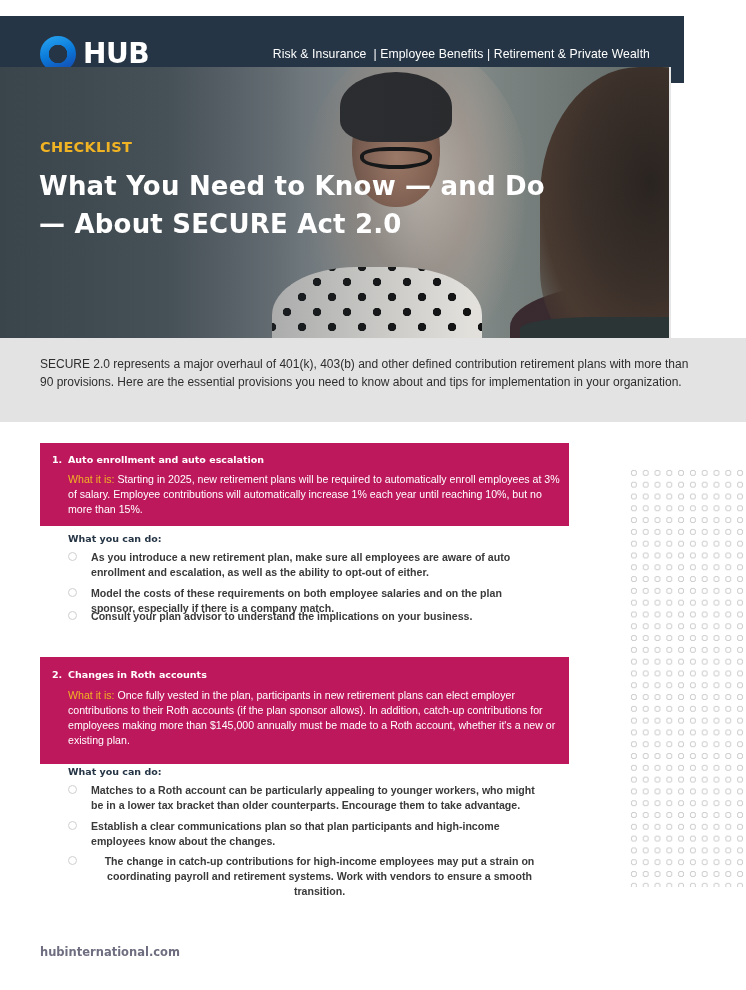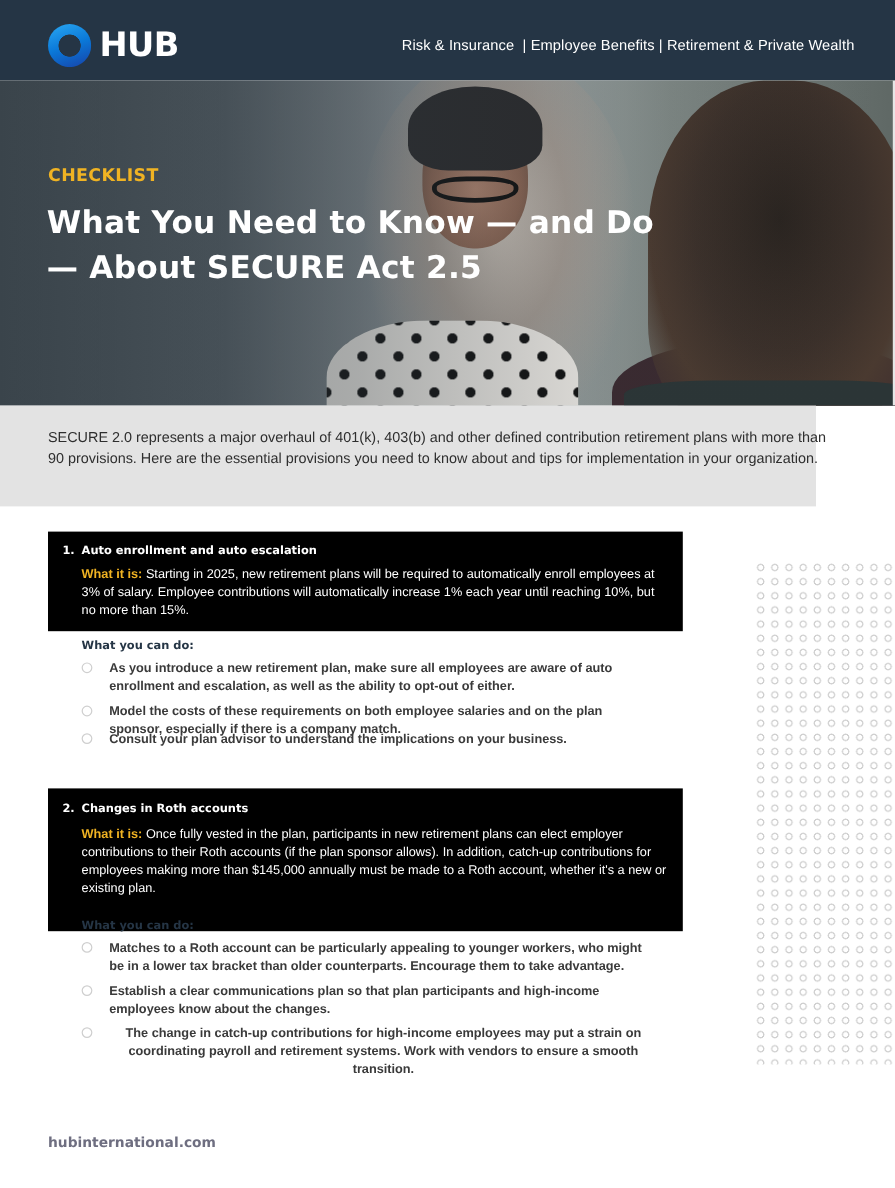--- a/index.html
+++ b/index.html
@@ -1,41 +1,41 @@
 <!DOCTYPE html>
 <html><head>
 <meta charset="utf-8">
 <style>
   * { box-sizing: border-box; margin: 0; padding: 0; }
   html, body { width: 746px; height: 990px; overflow: hidden; background: #ffffff; }
   body { font-family: "Liberation Sans", sans-serif; color: #333333; position: relative; }
 
   
   .topbar {
-    position: absolute; left: 0; top: 0; width: 746px; height: 67px;
+    position: absolute; left: 0; top: 16px; width: 684px; height: 67px;
     background: #253545;
   }
   .logo { position: absolute; left: 40px; top: 20px; height: 36px; display: flex; align-items: center; }
   .logo-ring {
     width: 36px; height: 36px; border-radius: 50%;
     background: radial-gradient(circle at 50% 50%, #253545 0 9px, transparent 9.5px),
                 linear-gradient(160deg, #2aa8f2 0%, #0a78d8 50%, #1742a8 100%);
   }
   .logo-text {
     margin-left: 7px; color: #ffffff; font-family: "DejaVu Sans", sans-serif;
     font-weight: bold; font-size: 28px; letter-spacing: -0.5px; line-height: 36px;
   }
   .nav {
     position: absolute; right: 34px; top: 31px; color: #ffffff;
     font-size: 12.2px; white-space: pre; letter-spacing: 0.1px;
   }
 
   
   .hero {
-    position: absolute; left: 0; top: 67px; width: 746px; height: 271px; overflow: hidden;
+    position: absolute; left: 0; top: 67px; width: 671px; height: 271px; overflow: hidden;
     background: linear-gradient(90deg, #4a545b 0%, #59636a 25%, #8a9296 45%, #9ba3a3 60%, #7d8683 75%, #5f6865 100%);
   }
   .hero .blur1 { position: absolute; left: 300px; top: -20px; width: 230px; height: 330px; border-radius: 45%;
     background: radial-gradient(ellipse at 50% 40%, #c9c1b8 0%, #a49b93 35%, rgba(120,120,120,0) 70%); }
   .hero .face { position: absolute; left: 352px; top: 30px; width: 88px; height: 110px; border-radius: 45% 45% 48% 48%;
     background: radial-gradient(ellipse at 50% 55%, #b08570 0%, #8c6654 60%, #5a463c 100%); }
   .hero .hair1 { position: absolute; left: 340px; top: 5px; width: 112px; height: 70px; border-radius: 50% 50% 30% 30%;
     background: #2a2a2c; }
   .hero .glasses { position: absolute; left: 360px; top: 80px; width: 72px; height: 22px; border: 4px solid #111; border-radius: 40% 40% 50% 50%; }
   .hero .shirt { position: absolute; left: 272px; top: 200px; width: 210px; height: 120px; border-radius: 40% 40% 0 0;
@@ -49,34 +49,34 @@
   .hero .overlay { position: absolute; inset: 0;
     background: linear-gradient(90deg, rgba(45,55,62,0.55) 0%, rgba(45,55,62,0.35) 40%, rgba(45,55,62,0.05) 70%, rgba(0,0,0,0) 100%); }
   .hero .rightline { position: absolute; right: 0; top: 0; width: 2px; height: 271px; background: #e6e6e6; }
 
   .eyebrow { position: absolute; left: 40px; top: 72px; color: #f0b323; font-size: 14.5px; font-weight: bold; letter-spacing: 0.3px; font-family: "DejaVu Sans", sans-serif; }
   .title { position: absolute; left: 39px; top: 100px; color: #ffffff; font-family: "DejaVu Sans", sans-serif; font-size: 26px; line-height: 38px; }
   .title .t1 { font-weight: bold; display: block; }
   .title .t2, .title .t3 { display: block; letter-spacing: 0.2px; }
 
   
-  .intro { position: absolute; left: 0; top: 338px; width: 680px; height: 84px; background: #e3e3e3; padding-left: 22px; }
+  .intro { position: absolute; left: 0; top: 338px; width: 746px; height: 84px; background: #e3e3e3; padding-left: 22px; }
   .intro p { position: absolute; left: 40px; top: 18px; width: 650px; font-size: 12px; line-height: 17.5px; color: #2e2e2e; }
 
   
   .dots { position: absolute; left: 628px; top: 467px; width: 118px; height: 420px;
     background-image: radial-gradient(circle, transparent 0 2px, #cfcfcf 2.2px 3px, transparent 3.3px);
     background-size: 11.8px 11.8px; }
 
   
-  .section-box { position: absolute; left: 40px; width: 529px; background: #000000; color: #ffffff; }
+  .section-box { position: absolute; left: 40px; width: 529px; background: #be185d; color: #ffffff; }
   .sec-title { position: absolute; left: 12px; font-family: "DejaVu Sans", sans-serif; font-size: 9.5px; font-weight: bold; }
   .sec-title .num { display: inline-block; width: 16px; }
   .sec-body { position: absolute; left: 28px; width: 492px; font-size: 10.6px; line-height: 15.1px; }
-  .sec-body .wi { color: #f0b323; font-weight: bold; }
+  .sec-body .wi { color: #f0b323; font-weight: normal; }
 
   .cando { position: absolute; left: 68px; font-family: "DejaVu Sans", sans-serif; font-size: 9.5px; font-weight: bold; color: #253545; }
   .item { position: absolute; left: 68px; width: 480px; font-size: 10.6px; line-height: 15.1px; color: #3a3a3a; font-weight: bold; }
   .item .bullet { position: absolute; left: 0; top: 2px; width: 9px; height: 9px; border-radius: 50%; border: 1.2px solid #cfcfcf; }
   .item .txt { display: block; padding-left: 23px; }
 
   .footer { position: absolute; left: 40px; top: 945px; font-family: "DejaVu Sans", sans-serif; font-size: 11.5px; font-weight: bold; color: #6e6e80; }
 </style>
 </head>
 <body>
@@ -97,21 +97,21 @@
   <div class="glasses"></div>
   <div class="shoulder"></div>
   <div class="hair2"></div>
   <div class="chair"></div>
   <div class="overlay"></div>
   <div class="rightline"></div>
 
   <div class="eyebrow">CHECKLIST</div>
   <h1 class="title">
     <span class="t2">What You Need to Know — and Do</span>
-    <span class="t3">— About SECURE Act 2.5</span>
+    <span class="t3">— About SECURE Act 2.0</span>
   </h1>
 </div>
 
 <div class="intro">
   <p>SECURE 2.0 represents a major overhaul of 401(k), 403(b) and other defined contribution retirement plans with more than 90 provisions. Here are the essential provisions you need to know about and tips for implementation in your organization.</p>
 </div>
 
 <div class="dots"></div>
 
 <div class="section-box" style="top:443px;height:83px;">
@@ -129,21 +129,21 @@
 </div>
 <div class="item" style="top:586px;">
   <span class="bullet"></span>
   <span class="txt">Model the costs of these requirements on both employee salaries and on the plan sponsor, especially if there is a company match.</span>
 </div>
 <div class="item" style="top:609px;">
   <span class="bullet"></span>
   <span class="txt">Consult your plan advisor to understand the implications on your business.</span>
 </div>
 
-<div class="section-box" style="top:657px;height:119px;">
+<div class="section-box" style="top:657px;height:107px;">
   <div class="sec-title" style="top:12px;">
     <span class="num">2.</span><span>Changes in Roth accounts</span>
   </div>
   <div class="sec-body" style="top:31px;">
     <span class="wi">What it is:</span><span> Once fully vested in the plan, participants in new retirement plans can elect employer contributions to their Roth accounts (if the plan sponsor allows). In addition, catch-up contri­butions for employees making more than $145,000 annually must be made to a Roth account, whether it's a new or existing plan.</span>
   </div>
 </div>
 <div class="cando" style="top:766px;">What you can do:</div>
 <div class="item" style="top:783px;">
   <span class="bullet"></span>

